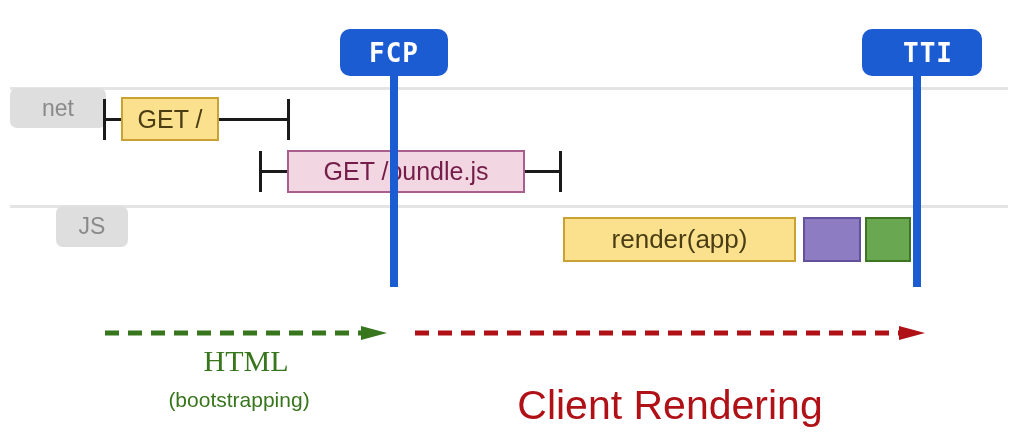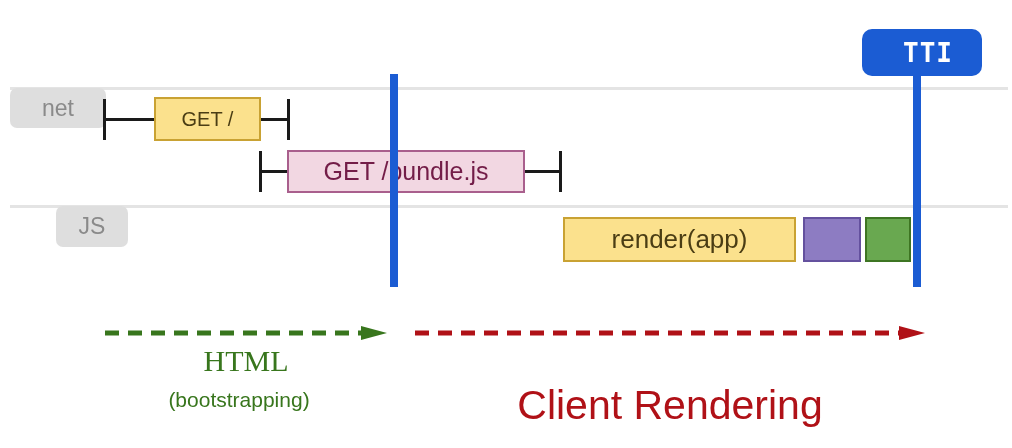--- a/index.html
+++ b/index.html
@@ -50,23 +50,23 @@
   .t1b{left:287px;top:99px;height:41px;}
   .t2a{left:259px;top:151px;height:41px;}
   .t2b{left:559px;top:151px;height:41px;}
 
   
   .event-box{
     position:absolute;display:flex;align-items:center;justify-content:center;
     box-sizing:border-box;border:2px solid;z-index:2;
   }
   .box-get-root{
-    left:121px;top:97px;width:107px;height:44px;
+    left:121px;top:97px;width:98px;height:44px;
     background:var(--yellow-fill);border-color:var(--yellow-border);
-    color:var(--yellow-text);font-size:20px;margin-left:33px;
+    color:var(--yellow-text);font-size:25px;
   }
   .box-get-bundle{
     left:287px;top:150px;width:238px;height:43px;
     background:var(--pink-fill);border-color:var(--pink-border);
     color:var(--pink-text);font-size:25px;
   }
   .box-render{
     left:563px;top:217px;width:233px;height:45px;
     background:var(--yellow-fill);border-color:var(--yellow-border);
     color:var(--yellow-text);font-size:26px;
@@ -115,20 +115,21 @@
   <div class="tick t2b"></div>
 
   <div class="event-box box-get-root">GET /</div>
   <div class="event-box box-get-bundle">GET /bundle.js</div>
   <div class="event-box box-render">render(app)</div>
   <div class="event-box box-purple"></div>
   <div class="event-box box-green"></div>
 
   <div class="vline fcp-line"></div>
   <div class="vline tti-line"></div>
+  <div class="badge fcp-badge">FCP</div>
   <div class="badge tti-badge">TTI</div>
 
   <svg class="arrow arrow-html" viewBox="0 0 286 16">
     <line x1="2" y1="8" x2="258" y2="8" stroke-width="5" stroke-dasharray="14 9"></line>
     <polygon points="258,1 284,8 258,15"></polygon>
   </svg>
   <svg class="arrow arrow-client" viewBox="0 0 514 16">
     <line x1="2" y1="8" x2="486" y2="8" stroke-width="5" stroke-dasharray="14 9"></line>
     <polygon points="486,1 512,8 486,15"></polygon>
   </svg>

